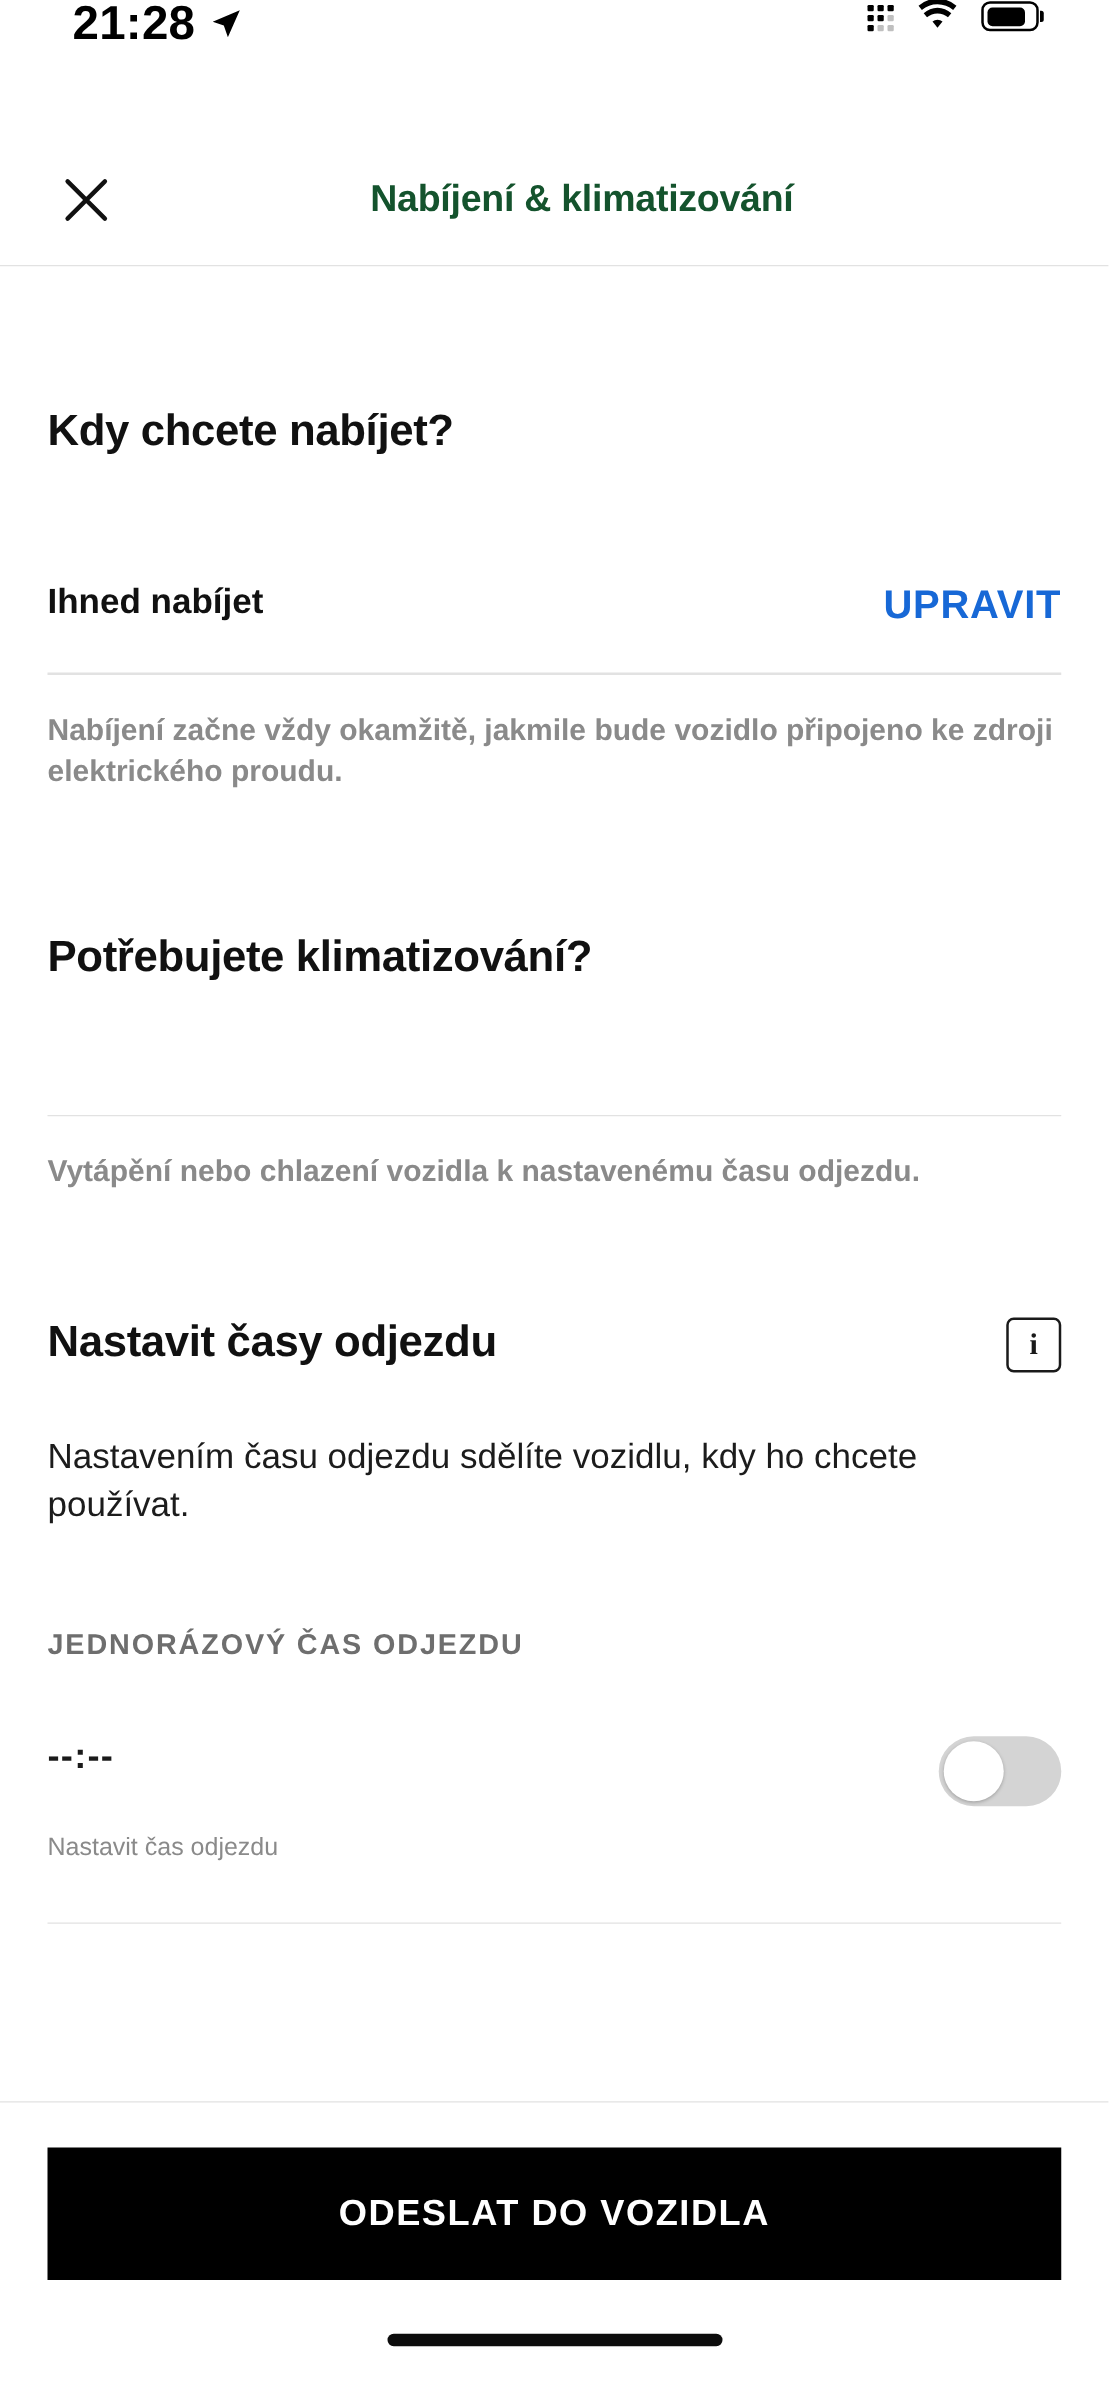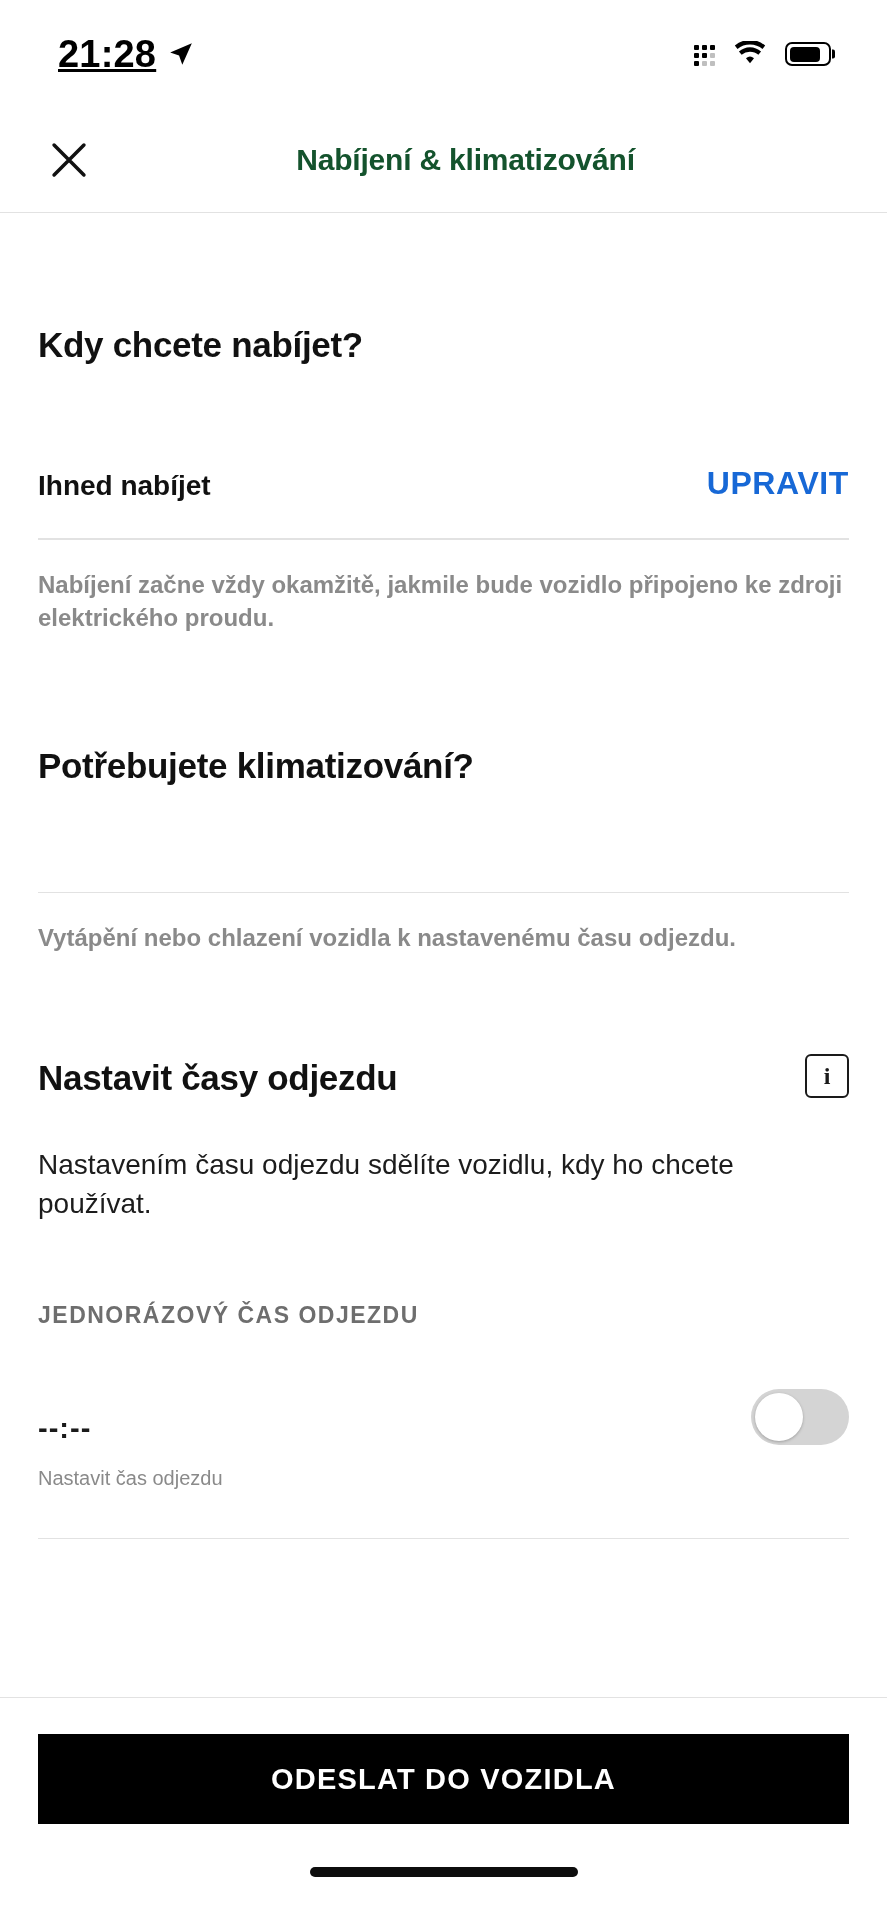--- a/index.html
+++ b/index.html
@@ -18,24 +18,23 @@
     display: flex;
     flex-direction: column;
     overflow: hidden;
   }
 
   
   .status-bar {
     height: 108px;
     flex: 0 0 108px;
     display: flex;
-    align-items: center;
+    align-items: flex-start;
     justify-content: space-between;
     padding: 0 56px 0 58px;
-    text-decoration: underline;
   }
   .status-left {
     display: flex;
     align-items: center;
     gap: 12px;
   }
   .status-time {
     font-size: 38px;
     font-weight: 600;
     letter-spacing: 0.2px;
@@ -128,21 +127,21 @@
   }
 
   .section-title {
     font-size: 35px;
     font-weight: 700;
     color: #111;
     letter-spacing: -0.3px;
   }
   .row {
     display: flex;
-    align-items: flex-end;
+    align-items: flex-start;
     justify-content: space-between;
   }
   .row-label {
     font-size: 28px;
     font-weight: 700;
     color: #111;
   }
   .link-action {
     font-size: 32px;
     font-weight: 700;
@@ -237,21 +236,21 @@
 
   
   .footer {
     flex: 0 0 auto;
     border-top: 1.5px solid #e2e2e2;
     padding: 36px 38px 0 38px;
     background: #fff;
   }
   .cta {
     width: 100%;
-    height: 90px;
+    height: 106px;
     background: #000;
     color: #fff;
     font-size: 29px;
     font-weight: 700;
     letter-spacing: 1.2px;
     display: flex;
     align-items: center;
     justify-content: center;
     border: none;
     cursor: pointer;

